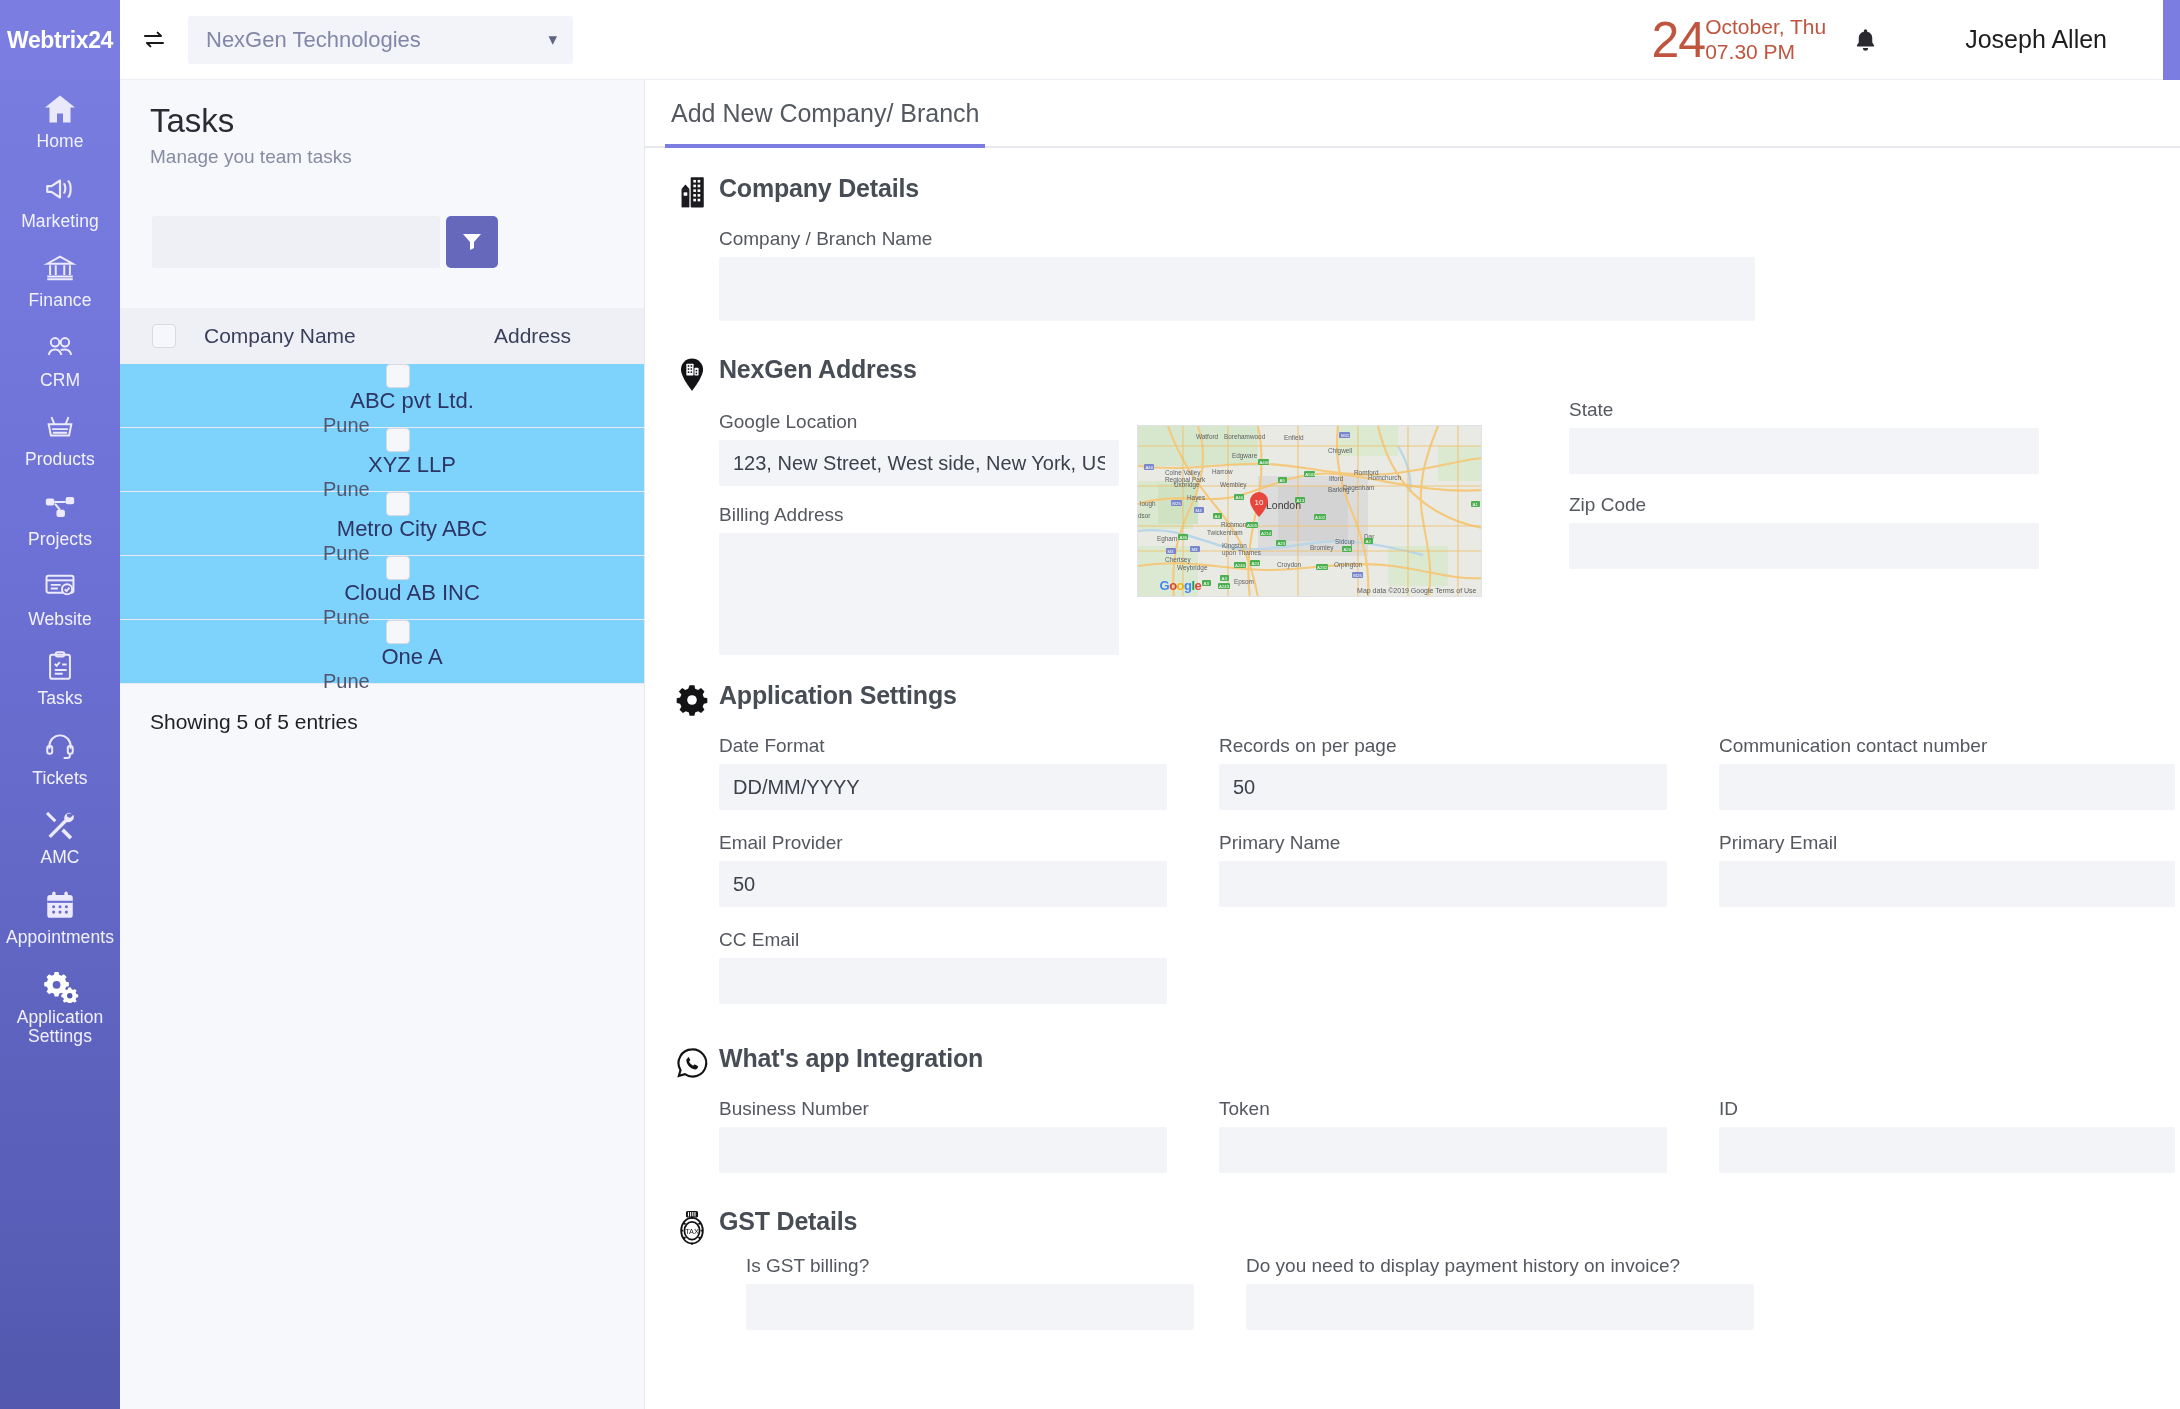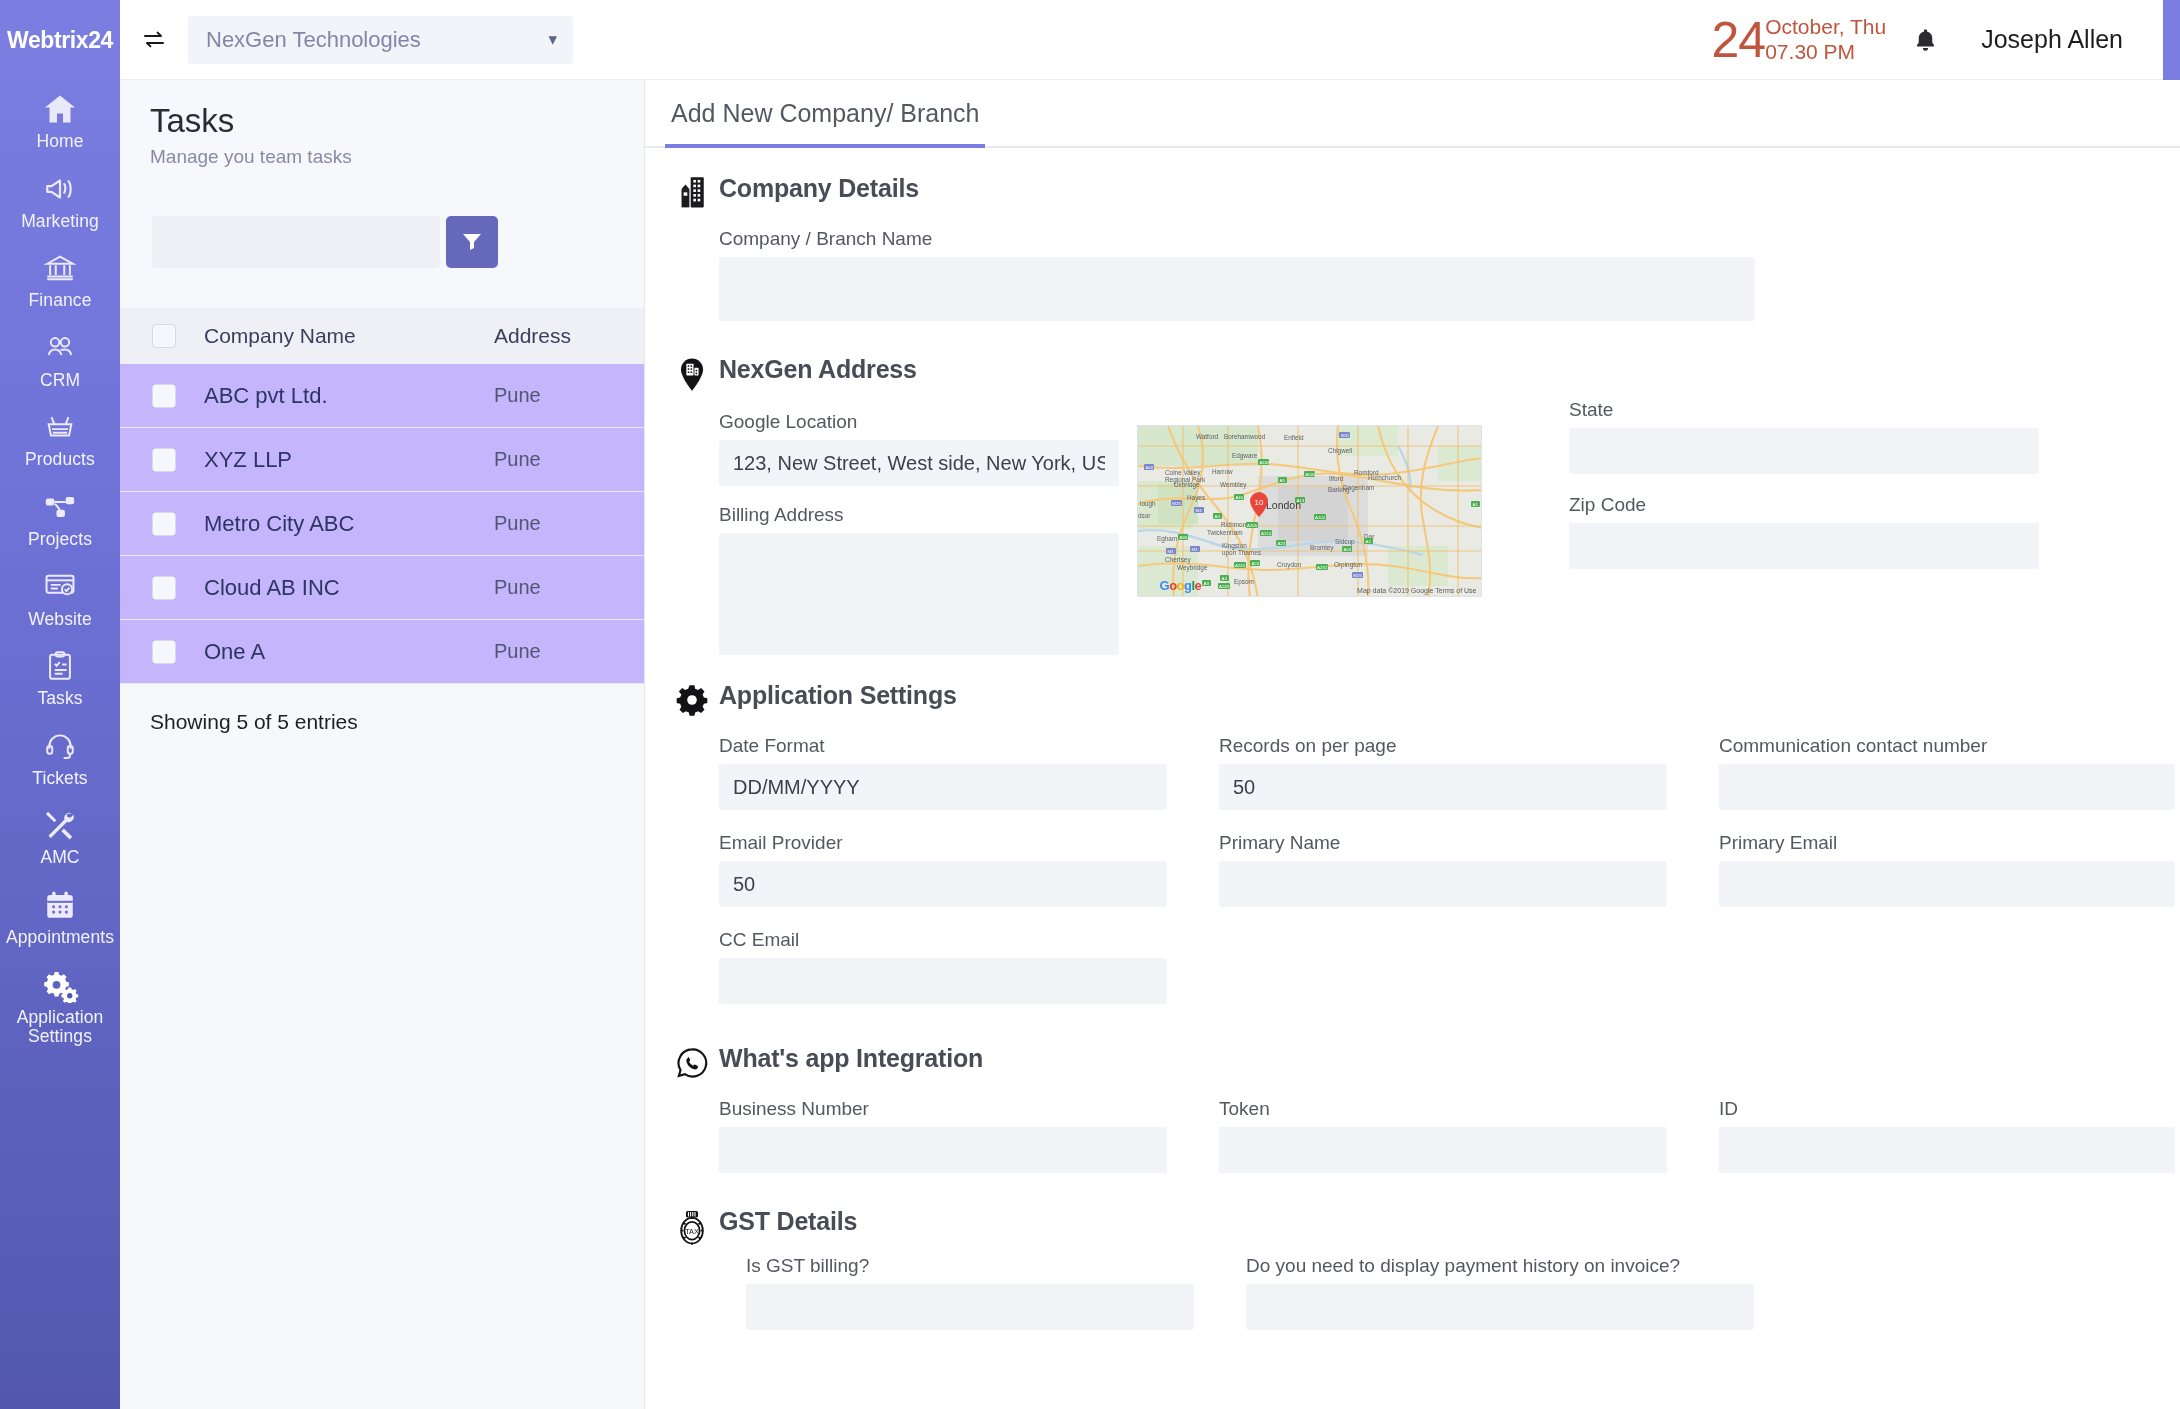--- a/index.html
+++ b/index.html
@@ -62,21 +62,21 @@
     padding: 0 16px 0 18px;
     color: #8286a8; font-size: 22px;
     cursor: pointer;
   }
   .company-select .caret { color: #5f6480; font-size: 17px; line-height: 1; }
   .topbar-spacer { flex: 1; }
   .datetime { display: flex; align-items: center; color: #c0553f; padding-right: 26px; }
   .dt-day { font-size: 50px; line-height: 1; font-weight: 400; letter-spacing: -1px; color:#c0553f;}
   .dt-txt { display: flex; flex-direction: column; line-height: 1.18; font-size: 21px; color:#c0553f; }
   .bell { padding-right: 42px; cursor: pointer; display:flex; align-items:center;}
-  .username { font-size: 25px; color: #1d1d1f; padding-right: 40px; white-space: nowrap; }
+  .username { font-size: 25px; color: #1d1d1f; padding-right: 56px; white-space: nowrap; margin-left: 44px; }
   .power {
     width: 66px; height: 80px; flex: 0 0 66px;
     background: #7b7ee0;
     display: flex; align-items: center; justify-content: center;
     cursor: pointer;
   }
 
   
   .body-row { flex: 1; display: flex; position: relative; background: #f7f8fb; }
 
@@ -105,24 +105,25 @@
   }
   .tbl { margin-top: 40px; width: 100%; }
   .tbl-head {
     display: flex; align-items: center;
     background: #eef0f5;
     height: 56px;
     padding-left: 32px;
   }
   .tbl-row {
     display: flex; align-items: center;
-    background: #c4b5fd;
+    background: #7dd3fc;
     height: 64px;
     padding-left: 32px;
     border-bottom: 1px solid #e9ebf0;
+    flex-direction: column;
   }
   .cb {
     width: 24px; height: 24px; flex: 0 0 24px;
     background: #f6f7fa; border: 1px solid #d7dae3; border-radius: 4px;
     cursor: pointer;
   }
   .col-name { flex: 1; padding-left: 28px; }
   .col-addr { width: 150px; flex: 0 0 150px; }
   .th { font-size: 21px; color: #3a3f5c; }
   .td-name { font-size: 22px; color: #2e3463; }

